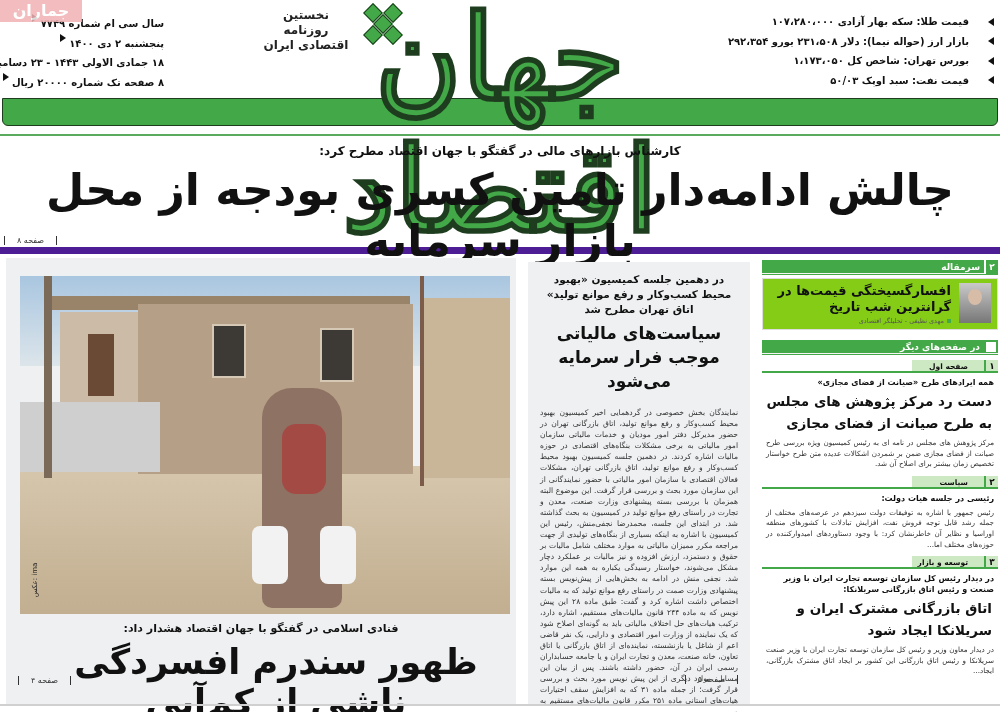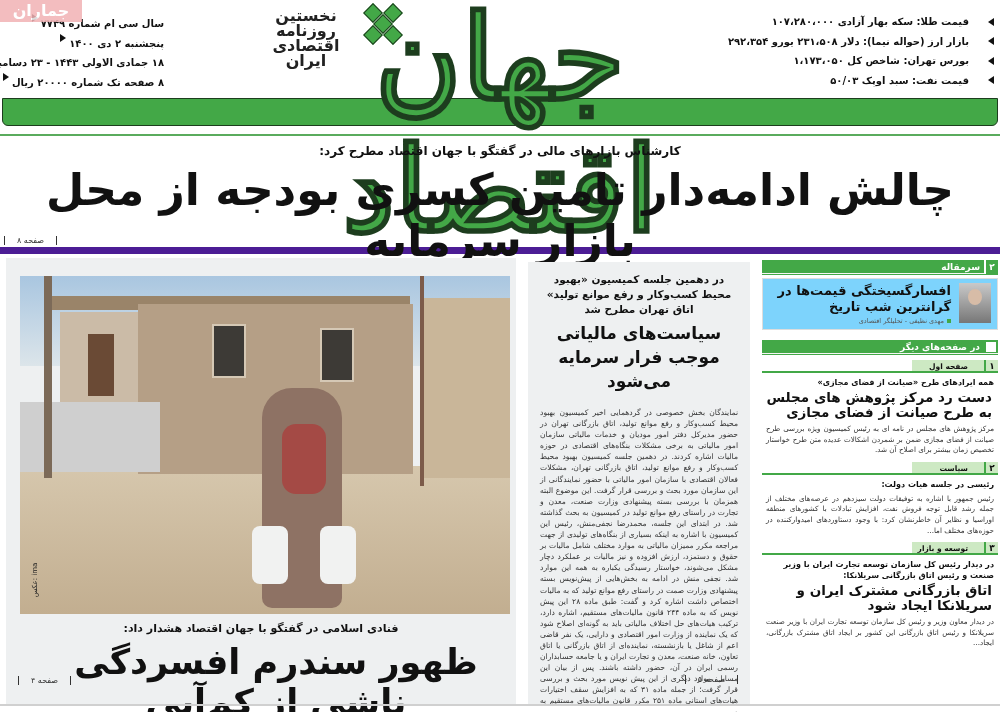--- a/index.html
+++ b/index.html
@@ -7,21 +7,21 @@
   body { font-family: "DejaVu Sans", sans-serif; color: #111; position: relative; }
 
   
   .masthead { position: absolute; left: 0; top: 0; width: 1000px; height: 130px; }
   .masthead .bar { position: absolute; left: 2px; top: 98px; width: 996px; height: 28px; background: #43a847; border: 1.5px solid #1d3d1e; border-radius: 0 0 6px 6px; }
   .logo { position: absolute; left: 205px; top: -8px; width: 590px; height: 132px;
           font-family: "DejaVu Serif", serif; font-weight: bold; font-size: 118px; line-height: 132px;
           color: #43a847; -webkit-text-stroke: 2px #1d3d1e; text-align: center; direction: rtl; letter-spacing: -6px; }
   .diamonds { position: absolute; left: 358px; top: 4px; width: 52px; height: 44px; }
   .diamonds i { position: absolute; width: 14px; height: 14px; background: #43a847; border: 1.5px solid #1d3d1e; transform: rotate(45deg); }
-  .tagline { position: absolute; left: 262px; top: 8px; width: 88px; font-size: 16px; font-weight: bold; line-height: 15px; text-align: center; direction: rtl; color: #222; }
+  .tagline { position: absolute; left: 262px; top: 8px; width: 88px; font-size: 12px; font-weight: bold; line-height: 15px; text-align: center; direction: rtl; color: #222; }
 
   .info-left { position: absolute; left: 4px; top: 14px; width: 160px; direction: rtl; font-size: 10px; font-weight: bold; line-height: 19.5px; }
   .info-left .row { display: flex; flex-direction: row; align-items: flex-start; gap: 3px; white-space: nowrap; }
   .info-right { position: absolute; right: 6px; top: 12px; width: 200px; direction: rtl; font-size: 10px; font-weight: bold; line-height: 19.5px; }
   .info-right .row { display: flex; align-items: center; gap: 19px; white-space: nowrap; }
   .tri-l { display: inline-block; width: 0; height: 0; border-top: 4px solid transparent; border-bottom: 4px solid transparent; border-left: 6px solid #111; }
   .tri-r { display: inline-block; width: 0; height: 0; border-top: 4px solid transparent; border-bottom: 4px solid transparent; border-right: 6px solid #111; }
   .watermark { position: absolute; left: 0; top: 0; width: 82px; height: 22px; background: #f1b2b5; opacity: .85; color: #fff; font-weight: bold; font-size: 16px; text-align: center; line-height: 22px; }
 
   
@@ -61,32 +61,32 @@
   .mid .title { margin: 4px 8px 0 8px; font-size: 17px; font-weight: bold; line-height: 24px; text-align: center; letter-spacing: -0.5px; }
   .mid .body { margin: 14px 12px 0 12px; font-size: 7.6px; line-height: 11.1px; text-align: justify; color: #333; }
   .mid .pageref { position: absolute; right: 12px; bottom: 20px; }
 
   
   .right { position: absolute; left: 762px; top: 260px; width: 236px; height: 444px; direction: rtl; }
   .sec-head { height: 14px; background: #43a847; border-bottom: 1px solid #f5f5f5; box-shadow: 0 1px 0 #43a847; display: flex; align-items: center; color: #fff; font-size: 9px; font-weight: bold; }
   .sec-head .num { width: 14px; height: 14px; background: #43a847; color: #fff; border-left: 2px solid #fff; text-align: center; line-height: 14px; font-size: 9px; }
   .sec-head .sq { width: 10px; height: 10px; background: #fff; margin: 0 2px; display: inline-block; }
   .sec-head .label { padding: 0 4px; }
-  .editorial { margin-top: 4px; height: 52px; border: 1px solid #ddd; background: #7dd3fc; position: relative; }
+  .editorial { margin-top: 4px; height: 52px; border: 1px solid #ddd; background: #84cc16; position: relative; }
   .editorial .avatar { position: absolute; right: 6px; top: 4px; width: 32px; height: 40px; background: linear-gradient(#c9c9c9, #777); }
   .editorial .avatar::after { content: ""; position: absolute; left: 9px; top: 6px; width: 14px; height: 16px; background: #d7bca7; border-radius: 50%; }
   .editorial .title { position: absolute; right: 46px; top: 4px; width: 180px; font-size: 13px; font-weight: bold; line-height: 16px; }
   .editorial .author { position: absolute; right: 46px; top: 38px; font-size: 6.5px; color: #555; }
   .editorial .author::before { content: ""; display: inline-block; width: 4px; height: 4px; background: #43a847; margin-left: 3px; }
   .others-head { margin-top: 10px; }
   .sub-head { margin-top: 6px; height: 13px; display: flex; align-items: stretch; border-bottom: 2px solid #43a847; }
   .sub-head .num { width: 14px; background: #cde9c3; border-left: 2px solid #43a847; text-align: center; font-size: 9px; font-weight: bold; line-height: 13px; }
   .sub-head .label { width: 72px; background: #cde9c3; font-size: 7.5px; font-weight: bold; line-height: 13px; padding-right: 16px; }
   .item-kicker { margin-top: 4px; font-size: 8px; font-weight: bold; line-height: 11px; padding-right: 4px; }
-  .item-title { margin-top: 2px; font-size: 13.5px; font-weight: bold; line-height: 15px; padding-right: 6px; letter-spacing: -0.3px; }
+  .item-title { margin-top: 2px; font-size: 13.5px; font-weight: bold; line-height: 22px; padding-right: 6px; letter-spacing: -0.3px; }
   .item-body { margin-top: 4px; font-size: 7.2px; line-height: 10.6px; color: #333; padding: 0 4px; text-align: justify; }
   .bottom-rule { position: absolute; left: 0; top: 704px; width: 1000px; height: 2px; background: #d0d0d0; }
 </style>
 </head>
 <body>
 
 <header class="masthead">
   <div class="bar"></div>
   <div class="logo">جهان اقتصاد</div>
   <div class="diamonds">

